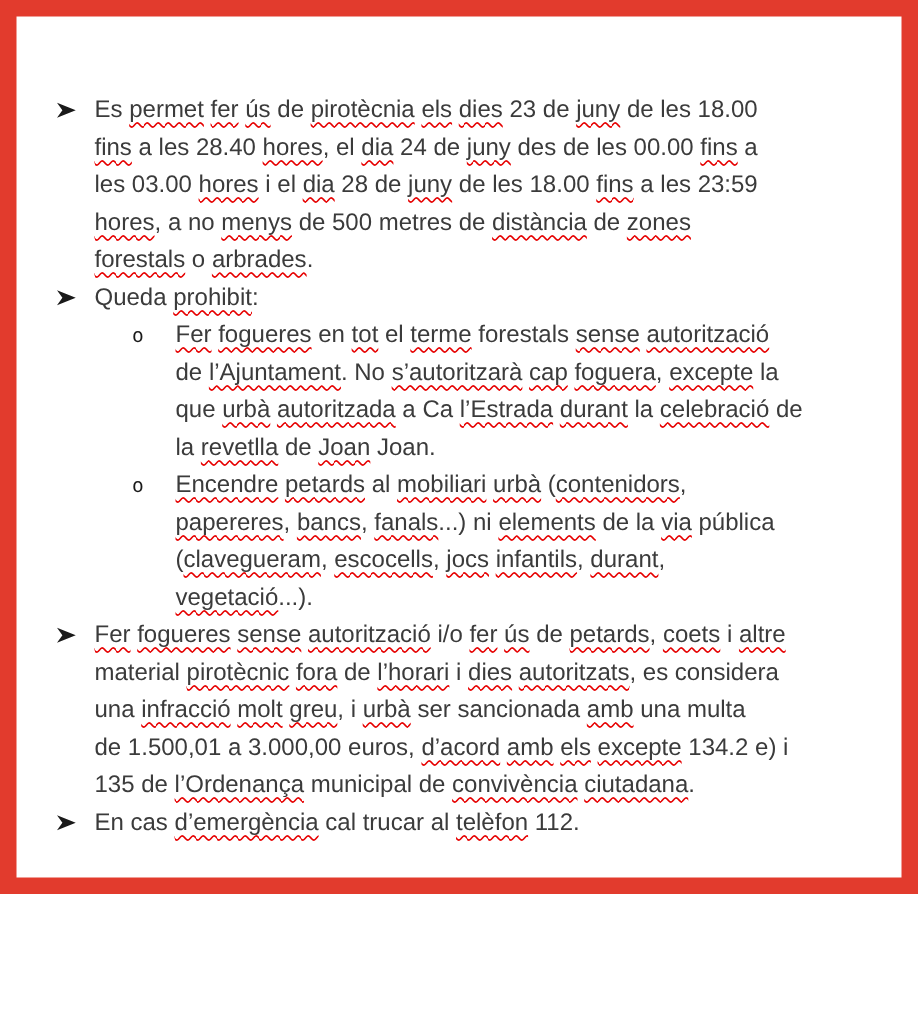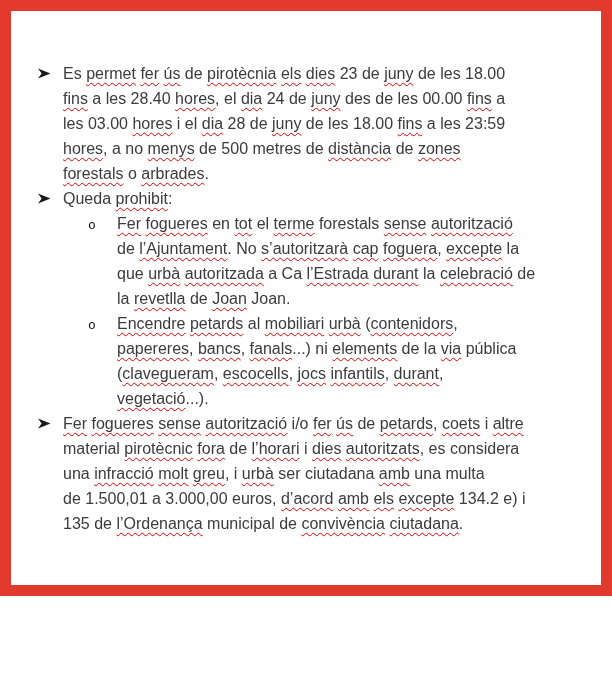--- a/index.html
+++ b/index.html
@@ -84,18 +84,26 @@
 </span><span class="sq">vegetació</span><span>...).</span></span>
   </div>
       <div class="item">
     <span class="marker">
           <svg width="13" height="13" viewBox="0 0 13 13">
             <polygon points="0,1.5 12.5,6.5 0,11.5 3.6,6.5" fill="#1a1a1a"></polygon>
           </svg>
         </span>
     <span class="text"><span class="sq">Fer</span><span> </span><span class="sq">fogueres</span><span> </span><span class="sq">sense</span><span> </span><span class="sq">autorització</span><span> i/o </span><span class="sq">fer</span><span> </span><span class="sq">ús</span><span> de </span><span class="sq">petards</span><span>, </span><span class="sq">coets</span><span> i </span><span class="sq">altre</span><span>
 material </span><span class="sq">pirotècnic</span><span> </span><span class="sq">fora</span><span> de </span><span class="sq">l’horari</span><span> i </span><span class="sq">dies</span><span> </span><span class="sq">autoritzats</span><span>, es considera
-una </span><span class="sq">infracció</span><span> </span><span class="sq">molt</span><span> </span><span class="sq">greu</span><span>, i </span><span class="sq">urbà</span><span> ser ciutadana </span><span class="sq">amb</span><span> una multa
+una </span><span class="sq">infracció</span><span> </span><span class="sq">molt</span><span> </span><span class="sq">greu</span><span>, i </span><span class="sq">urbà</span><span> ser sancionada </span><span class="sq">amb</span><span> una multa
 de 1.500,01 a 3.000,00 euros, </span><span class="sq">d’acord</span><span> </span><span class="sq">amb</span><span> </span><span class="sq">els</span><span> </span><span class="sq">excepte</span><span> 134.2 e) i
 135 de </span><span class="sq">l’Ordenança</span><span> municipal de </span><span class="sq">convivència</span><span> </span><span class="sq">ciutadana</span><span>.</span></span>
+  </div>
+      <div class="item">
+    <span class="marker">
+          <svg width="13" height="13" viewBox="0 0 13 13">
+            <polygon points="0,1.5 12.5,6.5 0,11.5 3.6,6.5" fill="#1a1a1a"></polygon>
+          </svg>
+        </span>
+    <span class="text"><span>En cas </span><span class="sq">d’emergència</span><span> cal trucar al </span><span class="sq">telèfon</span><span> 112.</span></span>
   </div>
     </div>
 </div>
 
 </body></html>

